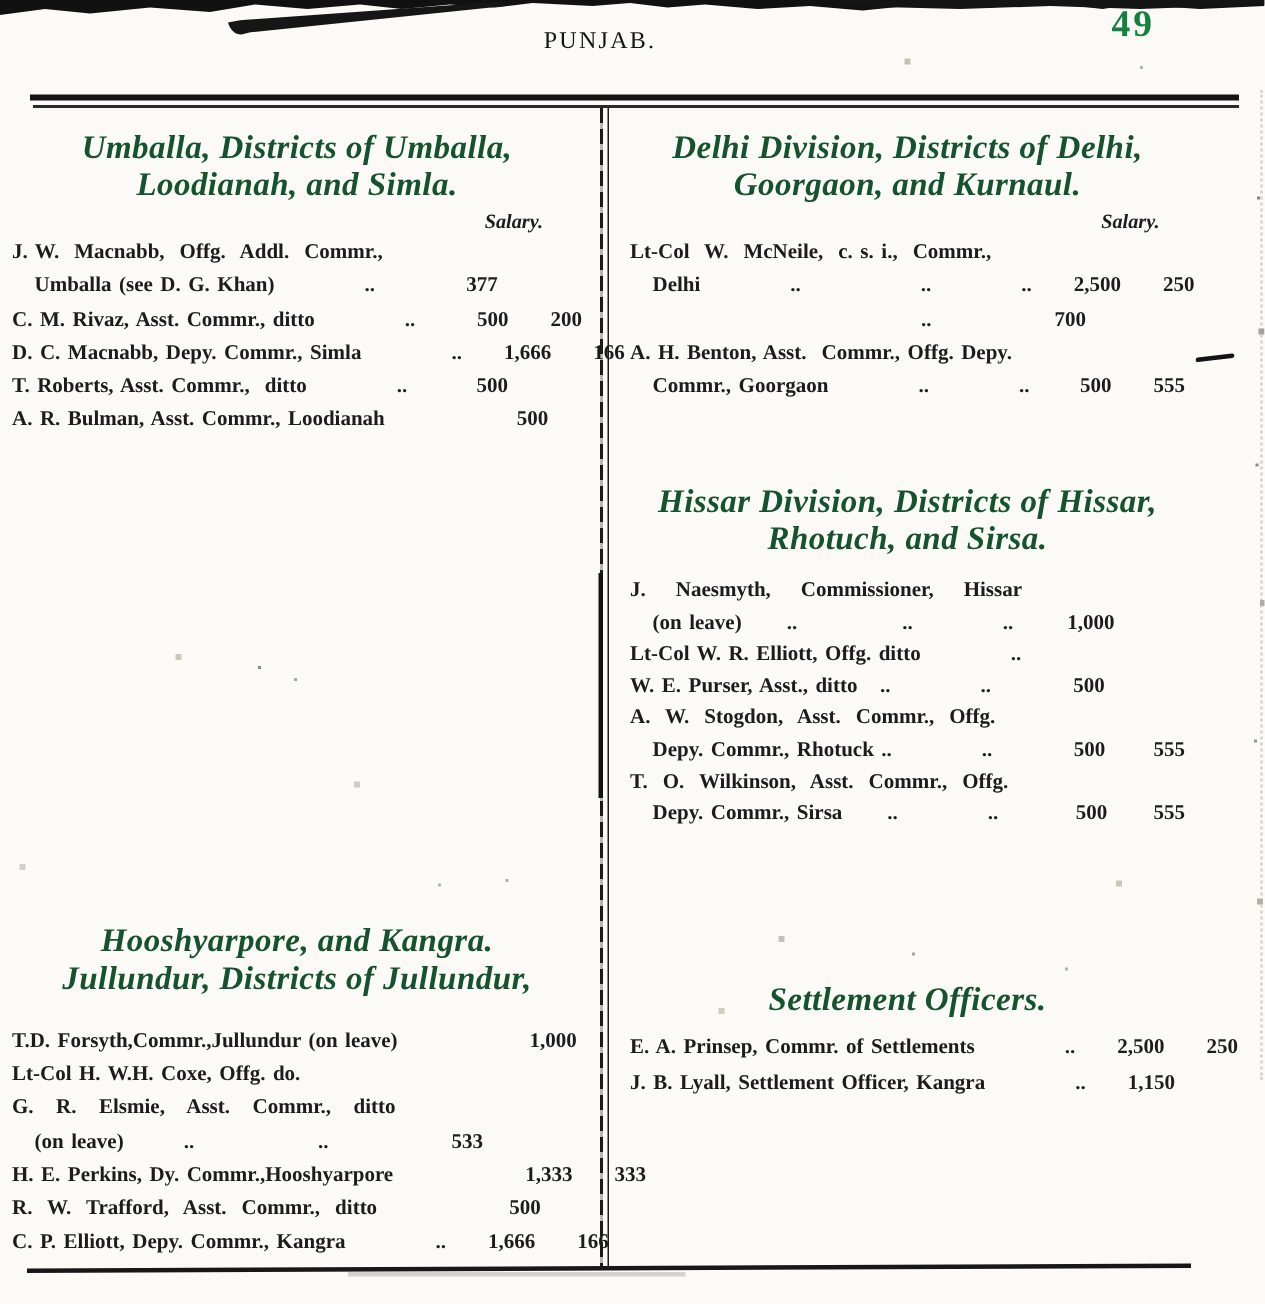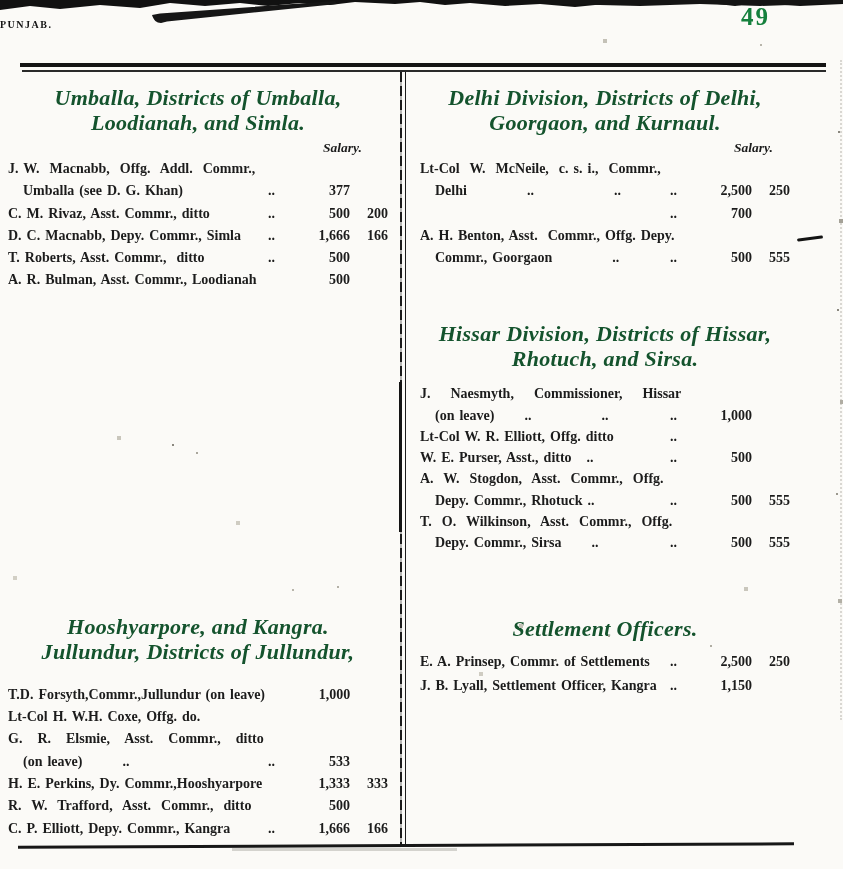--- a/index.html
+++ b/index.html
@@ -7,22 +7,22 @@
   body{
     width:843px;height:869px;position:relative;overflow:hidden;
     background:#fbfaf7;
     font-family:"Liberation Serif", serif;
     color:#1c1c1c;
   }
   .page{position:absolute;inset:0;}
 
   
   .running-title{
-    position:absolute;top:19px;left:0;width:800px;text-align:left;
-    font-size:10px;font-weight:bold;letter-spacing:1.5px;color:#141414;
+    position:absolute;top:19px;left:0;width:800px;text-align:center;
+    font-size:16px;font-weight:normal;letter-spacing:1.5px;color:#141414;
   }
   .page-number{
     position:absolute;top:3px;left:741px;font-size:25px;font-weight:bold;
     letter-spacing:2px;color:#15803d;
   }
 
   
   .rule{position:absolute;background:#141414;}
   .rule-top-thick{left:20px;top:63px;width:806px;height:3.6px;}
   .rule-top-thin{left:22px;top:70px;width:804px;height:1.5px;background:#2a2a2a;}
@@ -41,34 +41,34 @@
   .sec-title{
     text-align:center;font-style:italic;font-weight:bold;
     font-size:22px;line-height:25px;letter-spacing:.3px;color:#14532d;
   }
   .salary-label{
     text-align:right;font-style:italic;font-weight:bold;font-size:13.5px;
     line-height:17px;margin:4px 26px 2px 0;
   }
   .col-right .salary-label{margin-right:17px;}
 
-  .line{display:flex;white-space:pre;}
+  .line{display:flex;white-space:pre;gap:28px;}
   .t{white-space:pre;word-spacing:1.5px;}
   .fill{flex:1;}
   .d{width:30px;padding-left:4px;text-align:left;}
   .s{width:52px;text-align:right;}
   .e{width:38px;text-align:right;}
 
   .sec-gap-body{height:6px;}
   .sec-jullundur{margin-top:322px;}
   .sec-jullundur .sec-gap-body{height:20px;}
   .sec-hissar{margin-top:52px;}
   .sec-hissar .sec-gap-body{height:12px;}
   .sec-hissar .line{line-height:21.2px;}
-  .sec-settlement{margin-top:63px;}
+  .sec-settlement{margin-top:100px;}
   .sec-settlement .sec-gap-body{height:9px;}
   .sec-settlement .line{line-height:23.5px;}
 
   
   .scan-top{position:absolute;top:0;left:0;}
   .pen-dash{position:absolute;left:797px;top:237px;width:26px;height:2.8px;
     background:#131313;transform:rotate(-7deg);border-radius:2px;}
   .edge-line{position:absolute;left:840px;top:60px;height:660px;
     border-left:2px dotted #9b988e;opacity:.35;}
   .speck{position:absolute;top:0;left:0;width:2px;height:2px;background:transparent;

